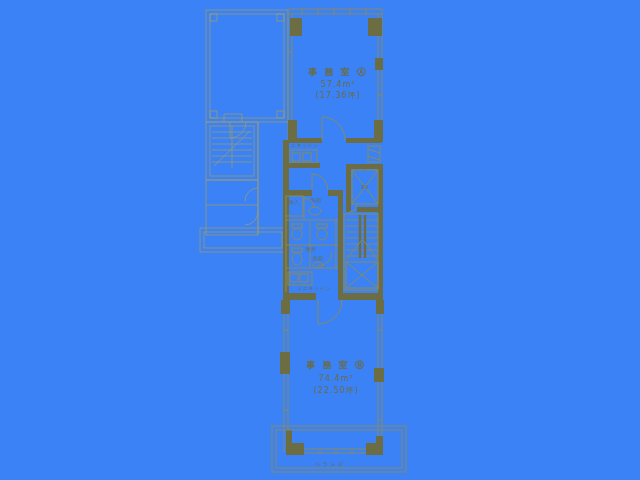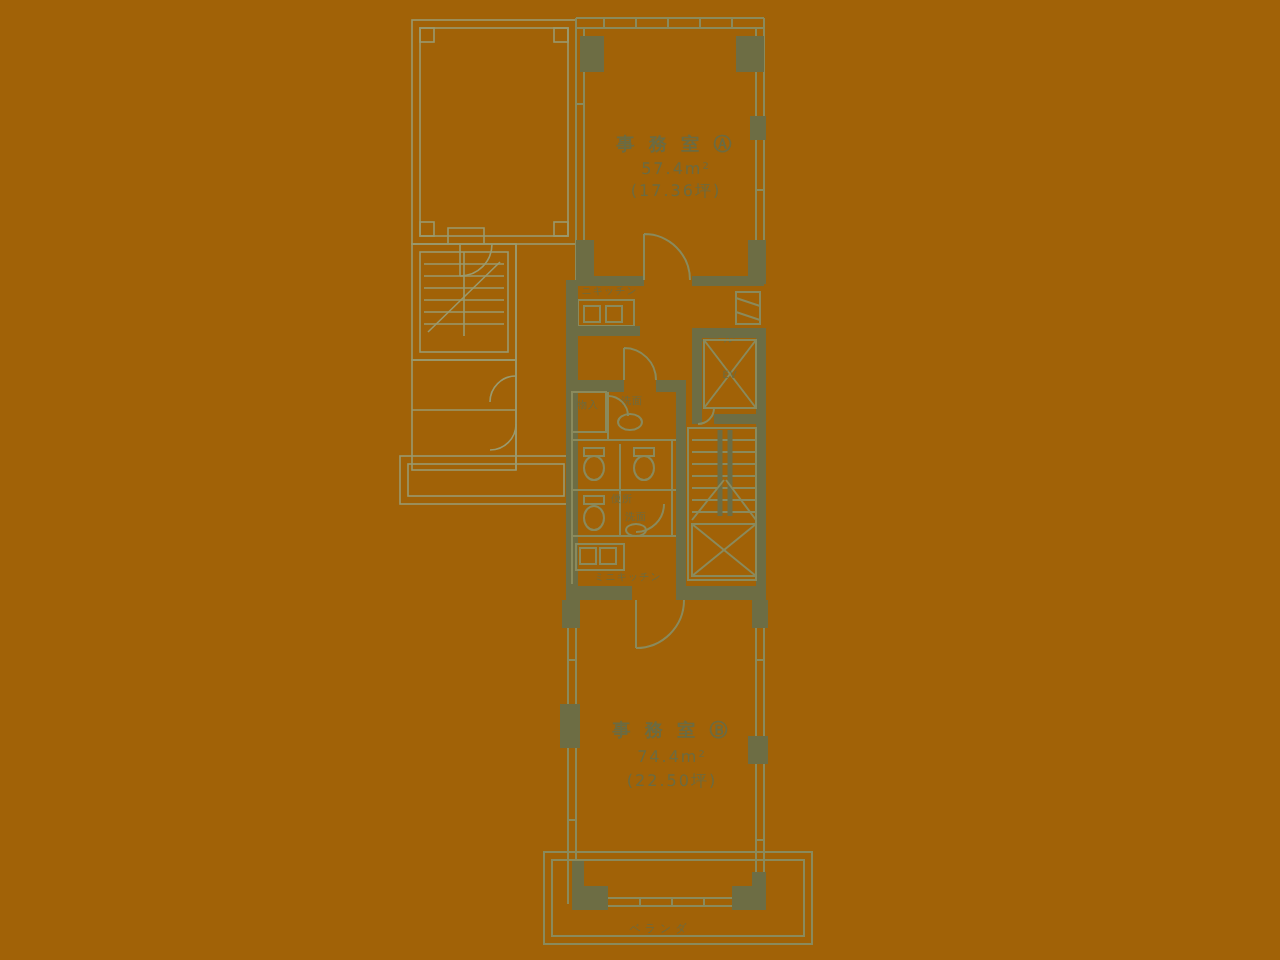--- a/index.html
+++ b/index.html
@@ -1,16 +1,16 @@
 <!DOCTYPE html>
 <html><head>
 <meta charset="utf-8">
 <style>
   html,body{margin:0;padding:0;background:#ffffff;}
-  #stage{position:relative;width:640px;height:480px;background:#a16207;overflow:hidden;
+  #stage{position:relative;width:640px;height:480px;background:#3b82f6;overflow:hidden;
          font-family:"DejaVu Sans",sans-serif;}
   svg{position:absolute;left:0;top:0;}
   
   .ln{stroke:#8a8a5c;stroke-width:1;fill:none;}
   .lnt{stroke:#9a9a6e;stroke-width:0.8;fill:none;}
   
   .wl{fill:#6d6d44;stroke:none;}
   
   .ln2{stroke:#6d6d44;stroke-width:2.5;fill:none;}
   

